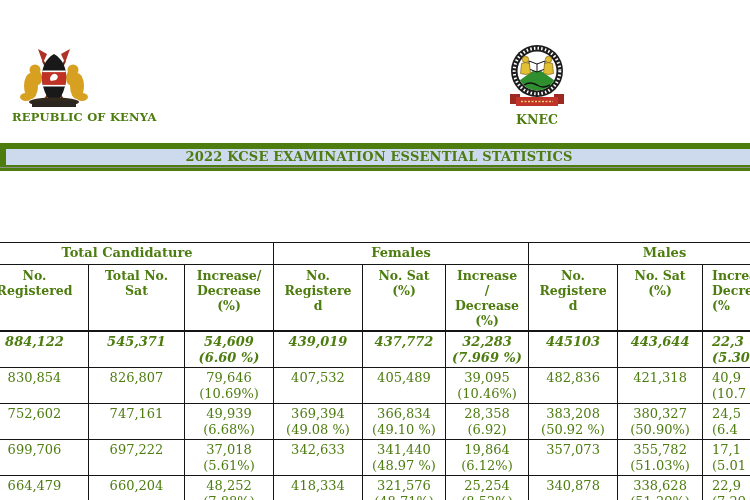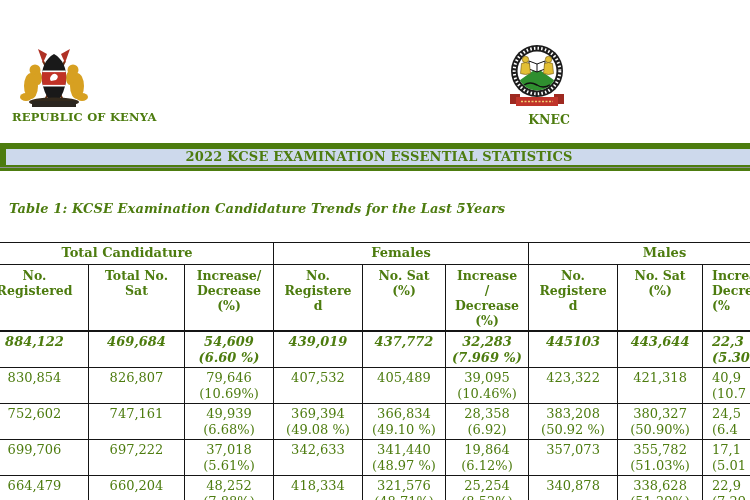--- a/index.html
+++ b/index.html
@@ -4,21 +4,21 @@
 <style>
   html,body{margin:0;padding:0;background:#fff;}
   .page{
     position:relative;width:750px;height:500px;background:#ffffff;overflow:hidden;
     font-family:"DejaVu Serif", serif;color:#4d7c0f;
   }
   
   .kenya-emblem{position:absolute;left:16px;top:47px;}
   .kenya-caption{position:absolute;left:12px;top:110px;font-weight:bold;font-size:11.5px;letter-spacing:.2px;white-space:nowrap;}
   .knec-emblem{position:absolute;left:504px;top:42px;}
-  .knec-caption{position:absolute;left:504px;top:112px;width:66px;text-align:right;font-weight:bold;font-size:12.5px;}
+  .knec-caption{position:absolute;left:504px;top:112px;width:66px;text-align:center;font-weight:bold;font-size:12.5px;}
   
   .banner{
     position:absolute;left:0;top:143px;width:746px;height:16px;
     background:#cdd9ec;border:6px solid #4d7c0f;
     text-align:center;font-weight:bold;font-size:13px;line-height:16px;letter-spacing:.2px;
   }
   .banner-underline{position:absolute;left:0;top:167px;width:750px;height:1px;background:#8f8f8f;}
   
   .table-title{position:absolute;left:9px;top:201px;font-weight:bold;font-style:italic;font-size:13px;letter-spacing:.1px;white-space:nowrap;}
   
@@ -96,21 +96,20 @@
     <path d="M6,52 h10 v10 h-10 z" fill="#9e2920"></path>
     <path d="M50,52 h10 v10 h-10 z" fill="#9e2920"></path>
     <path d="M12,55 h42 v9 h-42 z" fill="#c0342a"></path>
     <line x1="17" y1="59.5" x2="49" y2="59.5" stroke="#f0d070" stroke-width="1.5" stroke-dasharray="2 1.5"></line>
   </svg>
   <div class="knec-caption">KNEC</div>
 
   <div class="banner">2022 KCSE EXAMINATION ESSENTIAL STATISTICS</div>
   <div class="banner-underline"></div>
 
-  <div class="table-title">Table 1: KCSE Examination Candidature Trends for the Last 5Years</div>
 
   <div class="table-clip">
     <table class="cand">
       <colgroup>
         <col style="width:108px">
           <col style="width:96px">
           <col style="width:89px">
         <col style="width:89px">
           <col style="width:83px">
           <col style="width:83px">
@@ -147,42 +146,42 @@
           <th>No. Sat
 (%)</th>
           <th class="cut">Increa
 Decre
 (%</th>
         </tr>
       </thead>
       <tbody>
         <tr class="y2022">
           <td>884,122</td>
-          <td>469,684</td>
+          <td>545,371</td>
           <td>54,609
 (6.60 %)</td>
           <td>439,019</td>
           <td>437,772</td>
           <td>32,283
 (7.969 %)</td>
           <td>445103</td>
           <td>443,644</td>
           <td class="cut">22,3
 (5.30</td>
         </tr>
         <tr>
           <td>830,854</td>
           <td>826,807</td>
           <td>79,646
 (10.69%)</td>
           <td>407,532</td>
           <td>405,489</td>
           <td>39,095
 (10.46%)</td>
-          <td>423,322</td>
+          <td>482,836</td>
           <td>421,318</td>
           <td class="cut">40,9
 (10.7</td>
         </tr>
         <tr>
           <td>752,602</td>
           <td>747,161</td>
           <td>49,939
 (6.68%)</td>
           <td>369,394

